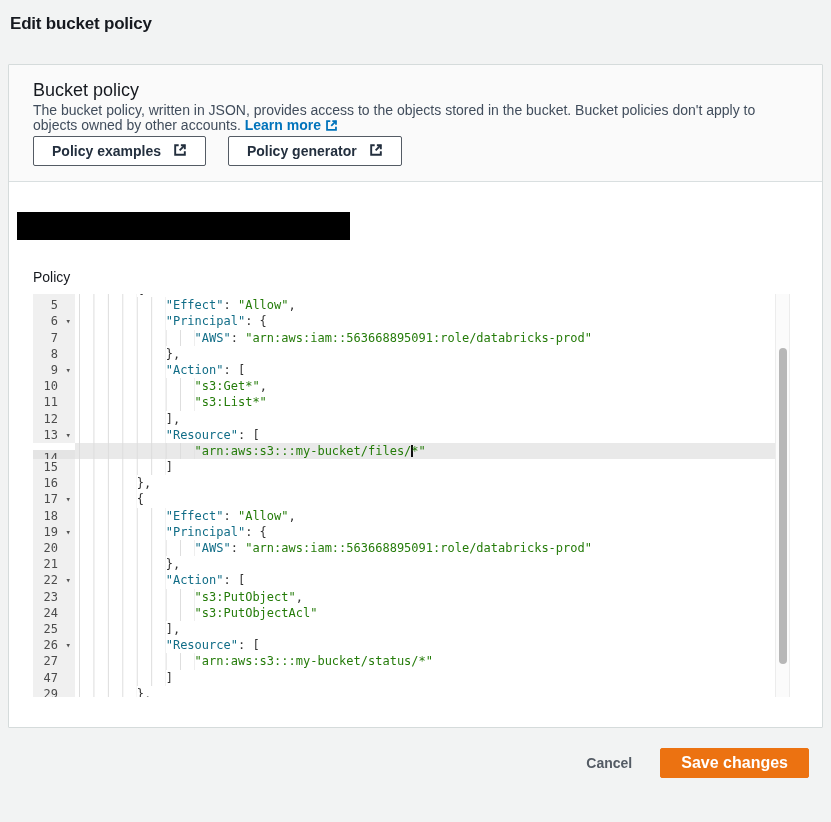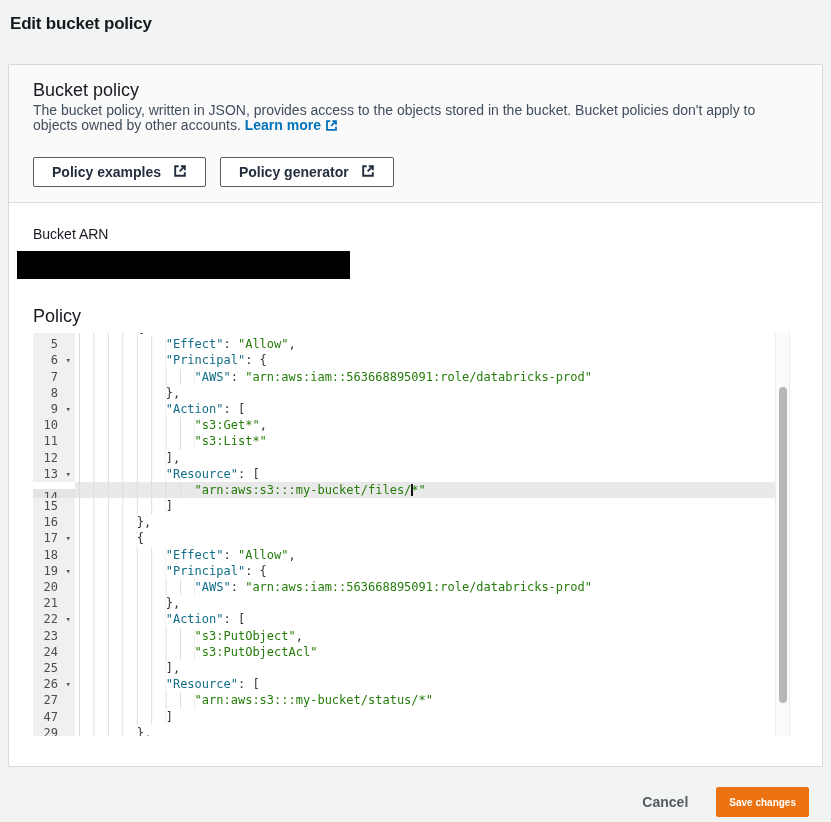--- a/index.html
+++ b/index.html
@@ -26,35 +26,35 @@
     border-bottom:1px solid #d9dfe0;
   }
   .card-header h2 { font-size:18px; font-weight:400; line-height:22px; color:#16191f; }
   .desc {
     margin-top:2px; font-size:14px; line-height:15px; color:#414d5c; max-width:770px;
   }
   .link {
     color:#0073bb; font-weight:700; text-decoration:none; cursor:pointer; white-space:nowrap;
   }
   .ext-ico { display:inline-block; vertical-align:-2px; margin-left:4px; }
-  .btn-row { margin-top:22px; display:flex; gap:14px; }
+  .btn-row { margin-top:1px; display:flex; gap:22px; }
   .btn-outline {
     display:inline-flex; align-items:center; gap:8px;
     background:#fff; border:1px solid #545b64; border-radius:2px;
     color:#232f3e; font-weight:700; font-size:14px;
     height:30px; padding:0 18px; cursor:pointer;
     font-family:"Liberation Sans", sans-serif;
   }
   .card-body { padding:22px 24px 30px 24px; }
   .field-label { font-size:14px; line-height:18px; color:#16191f; }
   .redacted {
     margin-top:8px; margin-left:-16px;
     width:333px; height:28px; background:#000;
   }
-  .policy-heading { margin-top:26px; font-size:18px; font-weight:400; line-height:22px; color:#16191f; }
+  .policy-heading { margin-top:26px; font-size:14px; font-weight:400; line-height:22px; color:#16191f; }
 
   
   .editor {
     position:relative; margin-top:6px; margin-right:8px;
     height:403px; overflow:hidden; background:#fff;
     font-family:"DejaVu Sans Mono", monospace; font-size:12px;
   }
   .ed-rows { transform:translateY(-13px); }
   .ed-row { display:flex; height:16.2px; line-height:16.2px; }
   .ed-g {
@@ -90,22 +90,22 @@
   .footer {
     display:flex; justify-content:flex-end; align-items:center;
     padding:20px 14px 24px 0; gap:28px;
   }
   .cancel-btn {
     background:none; border:none; color:#545b64; font-weight:700; font-size:14px;
     cursor:pointer; font-family:"Liberation Sans", sans-serif;
   }
   .save-btn {
     background:#ec7211; border:1px solid #ec7211; border-radius:2px;
-    color:#fff; font-weight:700; font-size:10px;
-    height:30px; padding:0 12px; cursor:pointer;
+    color:#fff; font-weight:700; font-size:16px;
+    height:30px; padding:0 20px; cursor:pointer;
     font-family:"Liberation Sans", sans-serif;
   }
 </style>
 </head>
 <body>
 
 <h1 class="page-title">Edit bucket policy</h1>
 
 <div class="card">
   <div class="card-header">
@@ -131,21 +131,20 @@
         <span class="ext-ico"><svg width="14" height="14" viewBox="0 0 16 16" fill="none" stroke="#232f3e" stroke-width="2.2">
               <path d="M13.5 9.5v4h-11v-11h4"></path>
               <path d="M9 2.5h4.5V7"></path>
               <path d="M13.5 2.5L7.6 8.4"></path>
             </svg></span>
       </button>
     </div>
   </div>
 
   <div class="card-body">
-    <div class="field-label">Bucket ARN</div>
     <div class="redacted"></div>
 
     <div class="policy-heading">Policy</div>
 
     <div class="editor">
       <div class="ed-rows">
           <div class="ed-row">
             <div class="ed-g">4<span class="fold">▾</span></div>
             <div class="ed-c"><span class="ind" style="width: 8ch;"></span><span class="tok-p">{</span></div>
           </div>

